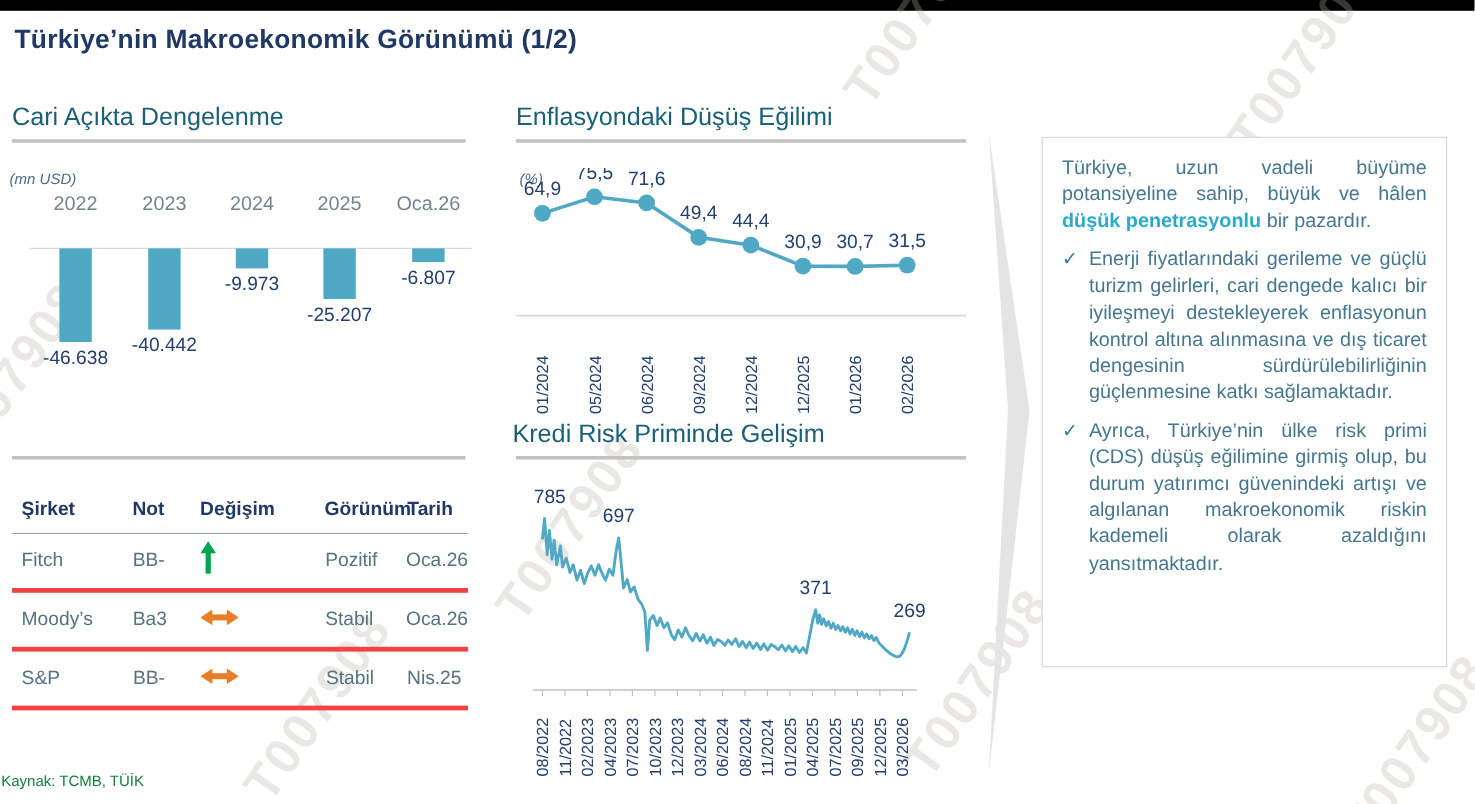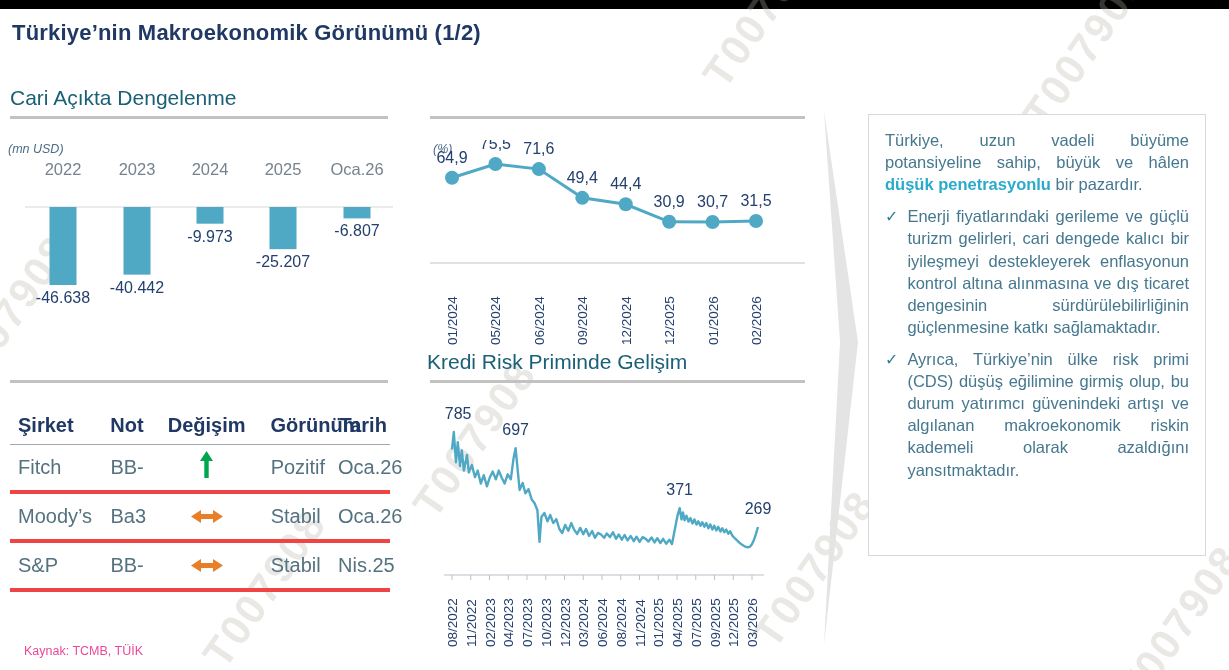--- a/index.html
+++ b/index.html
@@ -9,39 +9,39 @@
   .main-title{position:absolute;left:12px;top:20px;font-size:22px;font-weight:bold;color:#1F3864;letter-spacing:.2px;}
   .sec-title{position:absolute;font-size:21px;font-weight:normal;color:#1A6076;}
   .rule{position:absolute;height:3px;background:#C2C2C2;}
   .unit{position:absolute;font-size:12.5px;font-style:italic;color:#4F6B85;margin-top:15px;}
   .chart-svg{position:absolute;}
   svg text{font-family:"Liberation Sans","DejaVu Sans",sans-serif;}
   svg .cat{fill:#75838F;font-size:16.5px;}
   svg .val{fill:#24406F;font-size:16px;}
   svg .tick{fill:#24406F;font-size:13.5px;}
   
-  .rtable{position:absolute;left:10px;top:406px;width:380px;font-size:20px;color:#54727F;}
+  .rtable{position:absolute;left:10px;top:406px;width:380px;font-size:16px;color:#54727F;}
   .trow{display:flex;align-items:center;height:45px;border-bottom:4px solid #ef4444;}
   .thead{height:38px;border-bottom:1px solid #9FA8B0;font-weight:bold;color:#1F3864;}
   .c1{width:95px;padding-left:8px;}
   .c2{width:58px;}
-  .c3{width:82px;text-align:center;}
+  .c3{width:82px;text-align:left;}
   .c4{width:85px;padding-left:24px;box-sizing:border-box;}
   .c5{width:60px;padding-left:8px;box-sizing:border-box;}
   
   .panel{position:absolute;left:868px;top:114px;width:338px;height:442px;background:#fff;
          border:1.5px solid #D8D8D8;box-sizing:border-box;padding:14px 16px;color:#45788F;
          font-size:16.5px;line-height:1.34;}
   .panel p{margin:0 0 10px 0;text-align:justify;}
   .hl{color:#2BABCB;font-weight:bold;}
   .bullet{display:flex;gap:9px;margin-bottom:10px;}
   .check{color:#2E7D99;font-size:16px;flex:0 0 auto;padding-top:1px;}
   .btext{text-align:justify;flex:1;}
   .chevron{position:absolute;left:810px;top:105px;}
-  .kaynak{position:absolute;left:24px;top:644px;font-size:12.5px;color:#ec4899;}
+  .kaynak{position:absolute;left:1px;top:644px;font-size:12.5px;color:#15803d;}
   .wm{position:absolute;font-size:42px;font-weight:bold;letter-spacing:2px;
       color:rgba(186,180,168,0.30);transform:rotate(-55deg);white-space:nowrap;pointer-events:none;}
 </style>
 </head>
 <body>
 
 <div class="slide">
   <div class="topbar"></div>
 
   <div class="wm" style="left:675px;top:-15px;">T007908</div>
@@ -113,20 +113,21 @@
       <div class="c3"><span class="arrow"><svg width="32" height="13" viewBox="0 0 32 13">
               <polygon points="0,6.5 10,0 10,13" fill="#E87E27"></polygon>
               <polygon points="32,6.5 22,0 22,13" fill="#E87E27"></polygon>
               <rect x="9" y="4" width="14" height="5" fill="#E87E27"></rect>
             </svg></span></div>
       <div class="c4">Stabil</div>
       <div class="c5">Nis.25</div>
     </div>
   </div>
 
+  <div class="sec-title" style="left:430px;top:86px;">Enflasyondaki Düşüş Eğilimi</div>
   <div class="rule" style="left:430px;top:116px;width:375px;"></div>
   <div class="unit" style="left:433px;top:127px;">(%)</div>
   <svg id="inflation-chart" class="chart-svg" style="left:430px;top:140px;" width="385" height="215" viewBox="0 0 385 215">
       <line x1="0" y1="123" x2="375" y2="123" stroke="#D7D7D7" stroke-width="1.5"></line>
       <polyline points="22.0,37.8 65.4,24.0 108.9,29.1 152.3,57.8 195.7,64.3 239.2,81.8 282.6,82.0 326.0,81.0" fill="none" stroke="#4FA8C4" stroke-width="3"></polyline>
       <circle cx="22" cy="37.75450000000001" r="7" fill="#4FA8C4"></circle>
       <text x="22" y="22.754500000000007" text-anchor="middle" class="val">64,9</text>
       <text x="27" y="205" class="tick" text-anchor="start" transform="rotate(-90 27 205)">01/2024</text>
       <circle cx="65.43" cy="24.027500000000003" r="7" fill="#4FA8C4"></circle>
       <text x="65.43" y="9.027500000000003" text-anchor="middle" class="val">75,5</text>

